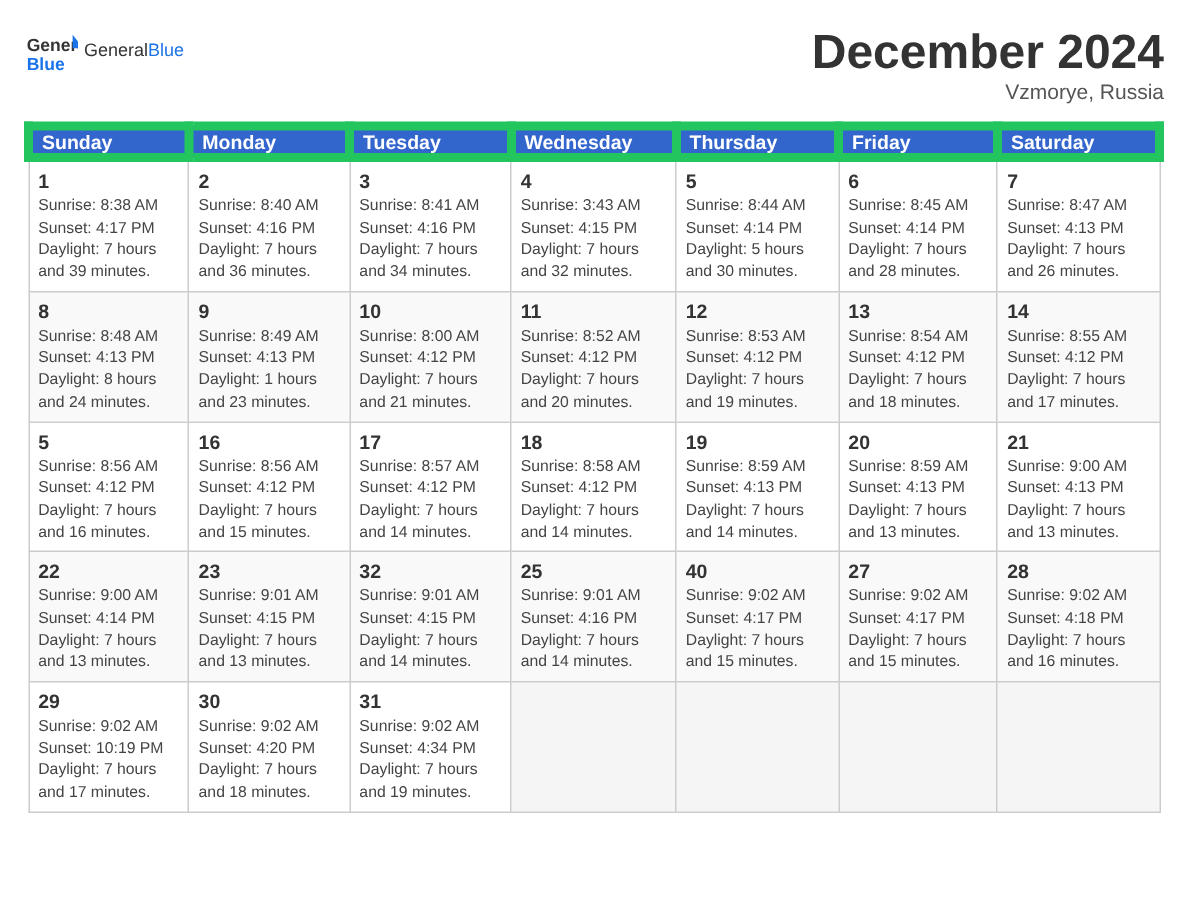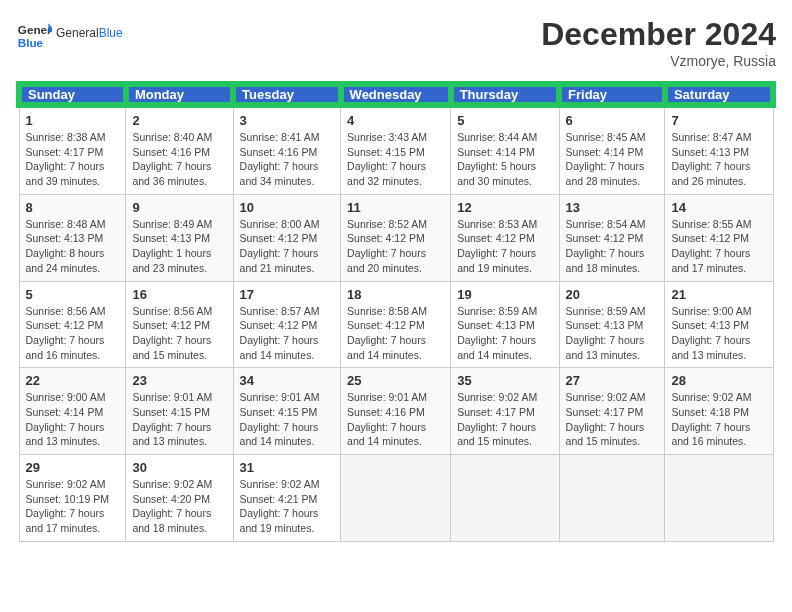--- a/index.html
+++ b/index.html
@@ -207,29 +207,29 @@
       <tr>
         <td>
           <span class="day-num">22</span>
           <div class="day-info"><span>Sunrise: 9:00 AM</span><br><span>Sunset: 4:14 PM</span><br><span>Daylight: 7 hours and 13 minutes.</span></div>
         </td>
         <td>
           <span class="day-num">23</span>
           <div class="day-info"><span>Sunrise: 9:01 AM</span><br><span>Sunset: 4:15 PM</span><br><span>Daylight: 7 hours and 13 minutes.</span></div>
         </td>
         <td>
-          <span class="day-num">34</span>
+          <span class="day-num">32</span>
           <div class="day-info"><span>Sunrise: 9:01 AM</span><br><span>Sunset: 4:15 PM</span><br><span>Daylight: 7 hours and 14 minutes.</span></div>
         </td>
         <td>
           <span class="day-num">25</span>
           <div class="day-info"><span>Sunrise: 9:01 AM</span><br><span>Sunset: 4:16 PM</span><br><span>Daylight: 7 hours and 14 minutes.</span></div>
         </td>
         <td>
-          <span class="day-num">35</span>
+          <span class="day-num">40</span>
           <div class="day-info"><span>Sunrise: 9:02 AM</span><br><span>Sunset: 4:17 PM</span><br><span>Daylight: 7 hours and 15 minutes.</span></div>
         </td>
         <td>
           <span class="day-num">27</span>
           <div class="day-info"><span>Sunrise: 9:02 AM</span><br><span>Sunset: 4:17 PM</span><br><span>Daylight: 7 hours and 15 minutes.</span></div>
         </td>
         <td>
           <span class="day-num">28</span>
           <div class="day-info"><span>Sunrise: 9:02 AM</span><br><span>Sunset: 4:18 PM</span><br><span>Daylight: 7 hours and 16 minutes.</span></div>
         </td>
@@ -238,21 +238,21 @@
         <td>
           <span class="day-num">29</span>
           <div class="day-info"><span>Sunrise: 9:02 AM</span><br><span>Sunset: 10:19 PM</span><br><span>Daylight: 7 hours and 17 minutes.</span></div>
         </td>
         <td>
           <span class="day-num">30</span>
           <div class="day-info"><span>Sunrise: 9:02 AM</span><br><span>Sunset: 4:20 PM</span><br><span>Daylight: 7 hours and 18 minutes.</span></div>
         </td>
         <td>
           <span class="day-num">31</span>
-          <div class="day-info"><span>Sunrise: 9:02 AM</span><br><span>Sunset: 4:21 PM</span><br><span>Daylight: 7 hours and 19 minutes.</span></div>
+          <div class="day-info"><span>Sunrise: 9:02 AM</span><br><span>Sunset: 4:34 PM</span><br><span>Daylight: 7 hours and 19 minutes.</span></div>
         </td>
         <td class="empty-cell"></td>
         <td class="empty-cell"></td>
         <td class="empty-cell"></td>
         <td class="empty-cell"></td>
       </tr>
     </tbody>
 </table>
 
 </body></html>

